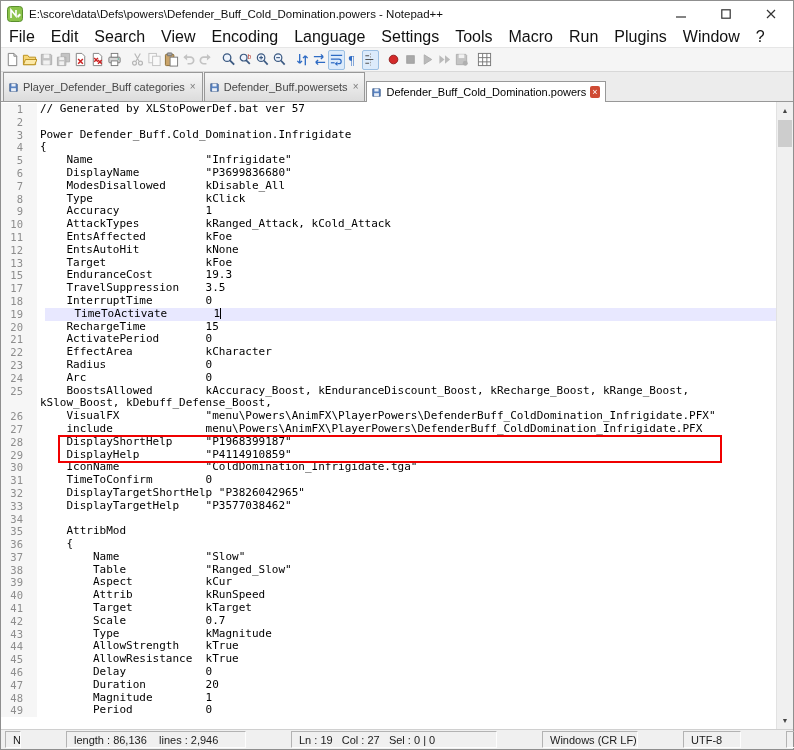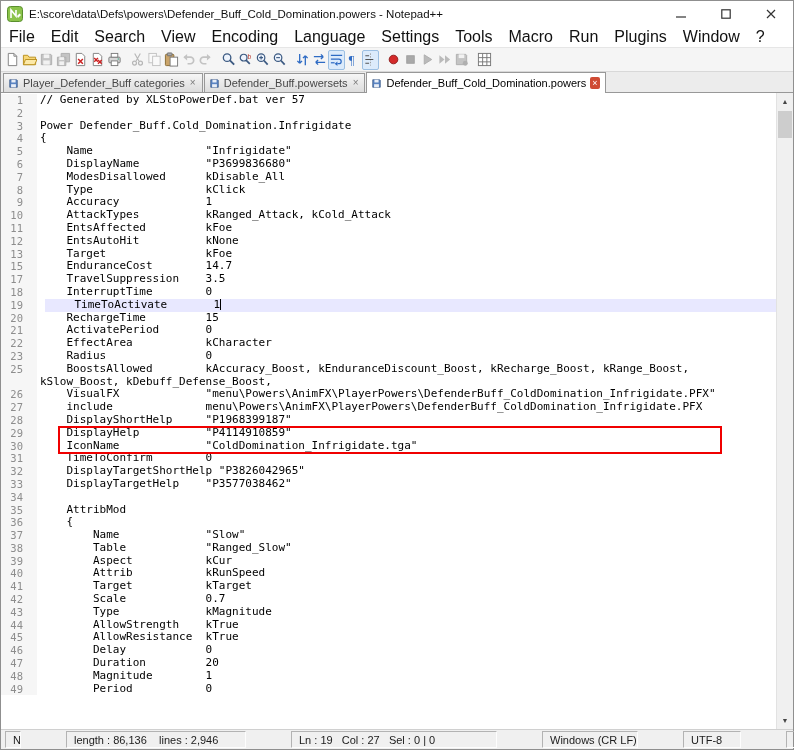--- a/index.html
+++ b/index.html
@@ -21,21 +21,21 @@
   
   .toolbar{flex:0 0 25px;display:flex;align-items:center;background:#f5f5f5;border-top:1px solid #e6e6e6;border-bottom:1px solid #d8d8d8;padding:0 3px;}
   .tbi{width:17px;height:20px;display:flex;align-items:center;justify-content:center;background:transparent;border:1px solid transparent;padding:0;}
   .tbi svg{width:15px;height:15px;display:block;}
   .tbi.dis{filter:grayscale(1) opacity(.42);}
   .tbi.tog{background:#dcebfb;border-color:#9cbfe2;border-radius:2px;}
   .tbsep{width:6px;flex:0 0 6px;}
 
   
   .tabbar{flex:0 0 21px;background:#ececec;display:flex;align-items:flex-end;border-bottom:1px solid #989898;padding-left:2px;}
-  .tab{height:19px;display:flex;align-items:center;gap:4px;padding:0 5px 0 4px;margin-right:1px;border:1px solid #989898;border-bottom:none;background:linear-gradient(#f6f6f6,#dcdcdc);font-size:11px;color:#474747;white-space:nowrap;}
+  .tab{height:29px;display:flex;align-items:center;gap:4px;padding:0 5px 0 4px;margin-right:1px;border:1px solid #989898;border-bottom:none;background:linear-gradient(#f6f6f6,#dcdcdc);font-size:11px;color:#474747;white-space:nowrap;}
   .tab.active{height:21px;background:#ffffff;margin-bottom:-1px;color:#000;}
   .tico{display:flex;}
   .tico svg{width:11px;height:11px;display:block;}
   .tclose{font-size:10px;line-height:10px;color:#7a7a7a;padding:0 1px;}
   .tab.active .tclose{background:#cf4b34;color:#fff;border-radius:2px;font-size:9px;padding:1px 2px;}
 
   
   .editor{flex:1;display:flex;overflow:hidden;background:#fff;}
   .edcontent{flex:1;position:relative;overflow:hidden;padding-top:1px;}
   .row{display:flex;height:12.8px;line-height:12.8px;font-family:"DejaVu Sans Mono","Liberation Mono",monospace;font-size:11px;white-space:pre;}
@@ -335,28 +335,29 @@
           <div class="row"><span class="ln">4</span><span class="tx">{</span></div>
           <div class="row"><span class="ln">5</span><span class="tx">    Name                 "Infrigidate"</span></div>
           <div class="row"><span class="ln">6</span><span class="tx">    DisplayName          "P3699836680"</span></div>
           <div class="row"><span class="ln">7</span><span class="tx">    ModesDisallowed      kDisable_All</span></div>
           <div class="row"><span class="ln">8</span><span class="tx">    Type                 kClick</span></div>
           <div class="row"><span class="ln">9</span><span class="tx">    Accuracy             1</span></div>
           <div class="row"><span class="ln">10</span><span class="tx">    AttackTypes          kRanged_Attack, kCold_Attack</span></div>
           <div class="row"><span class="ln">11</span><span class="tx">    EntsAffected         kFoe</span></div>
           <div class="row"><span class="ln">12</span><span class="tx">    EntsAutoHit          kNone</span></div>
           <div class="row"><span class="ln">13</span><span class="tx">    Target               kFoe</span></div>
-          <div class="row"><span class="ln">15</span><span class="tx">    EnduranceCost        14.7</span></div>
+          <div class="row"><span class="ln">15</span><span class="tx">    EnduranceCost        19.3</span></div>
           <div class="row"><span class="ln">17</span><span class="tx">    TravelSuppression    3.5</span></div>
           <div class="row"><span class="ln">18</span><span class="tx">    InterruptTime        0</span></div>
           <div class="row hl"><span class="ln">19</span><span class="tx">    TimeToActivate       1<span class="caret"></span></span></div>
           <div class="row"><span class="ln">20</span><span class="tx">    RechargeTime         15</span></div>
           <div class="row"><span class="ln">21</span><span class="tx">    ActivatePeriod       0</span></div>
           <div class="row"><span class="ln">22</span><span class="tx">    EffectArea           kCharacter</span></div>
           <div class="row"><span class="ln">23</span><span class="tx">    Radius               0</span></div>
+          <div class="row"><span class="ln">24</span><span class="tx">    Arc                  0</span></div>
           <div class="row"><span class="ln">25</span><span class="tx">    BoostsAllowed        kAccuracy_Boost, kEnduranceDiscount_Boost, kRecharge_Boost, kRange_Boost,</span></div>
           <div class="row"><span class="ln"></span><span class="tx">kSlow_Boost, kDebuff_Defense_Boost,</span></div>
           <div class="row"><span class="ln">26</span><span class="tx">    VisualFX             "menu\Powers\AnimFX\PlayerPowers\DefenderBuff_ColdDomination_Infrigidate.PFX"</span></div>
           <div class="row"><span class="ln">27</span><span class="tx">    include              menu\Powers\AnimFX\PlayerPowers\DefenderBuff_ColdDomination_Infrigidate.PFX</span></div>
           <div class="row"><span class="ln">28</span><span class="tx">    DisplayShortHelp     "P1968399187"</span></div>
           <div class="row"><span class="ln">29</span><span class="tx">    DisplayHelp          "P4114910859"</span></div>
           <div class="row"><span class="ln">30</span><span class="tx">    IconName             "ColdDomination_Infrigidate.tga"</span></div>
           <div class="row"><span class="ln">31</span><span class="tx">    TimeToConfirm        0</span></div>
           <div class="row"><span class="ln">32</span><span class="tx">    DisplayTargetShortHelp "P3826042965"</span></div>
           <div class="row"><span class="ln">33</span><span class="tx">    DisplayTargetHelp    "P3577038462"</span></div>

